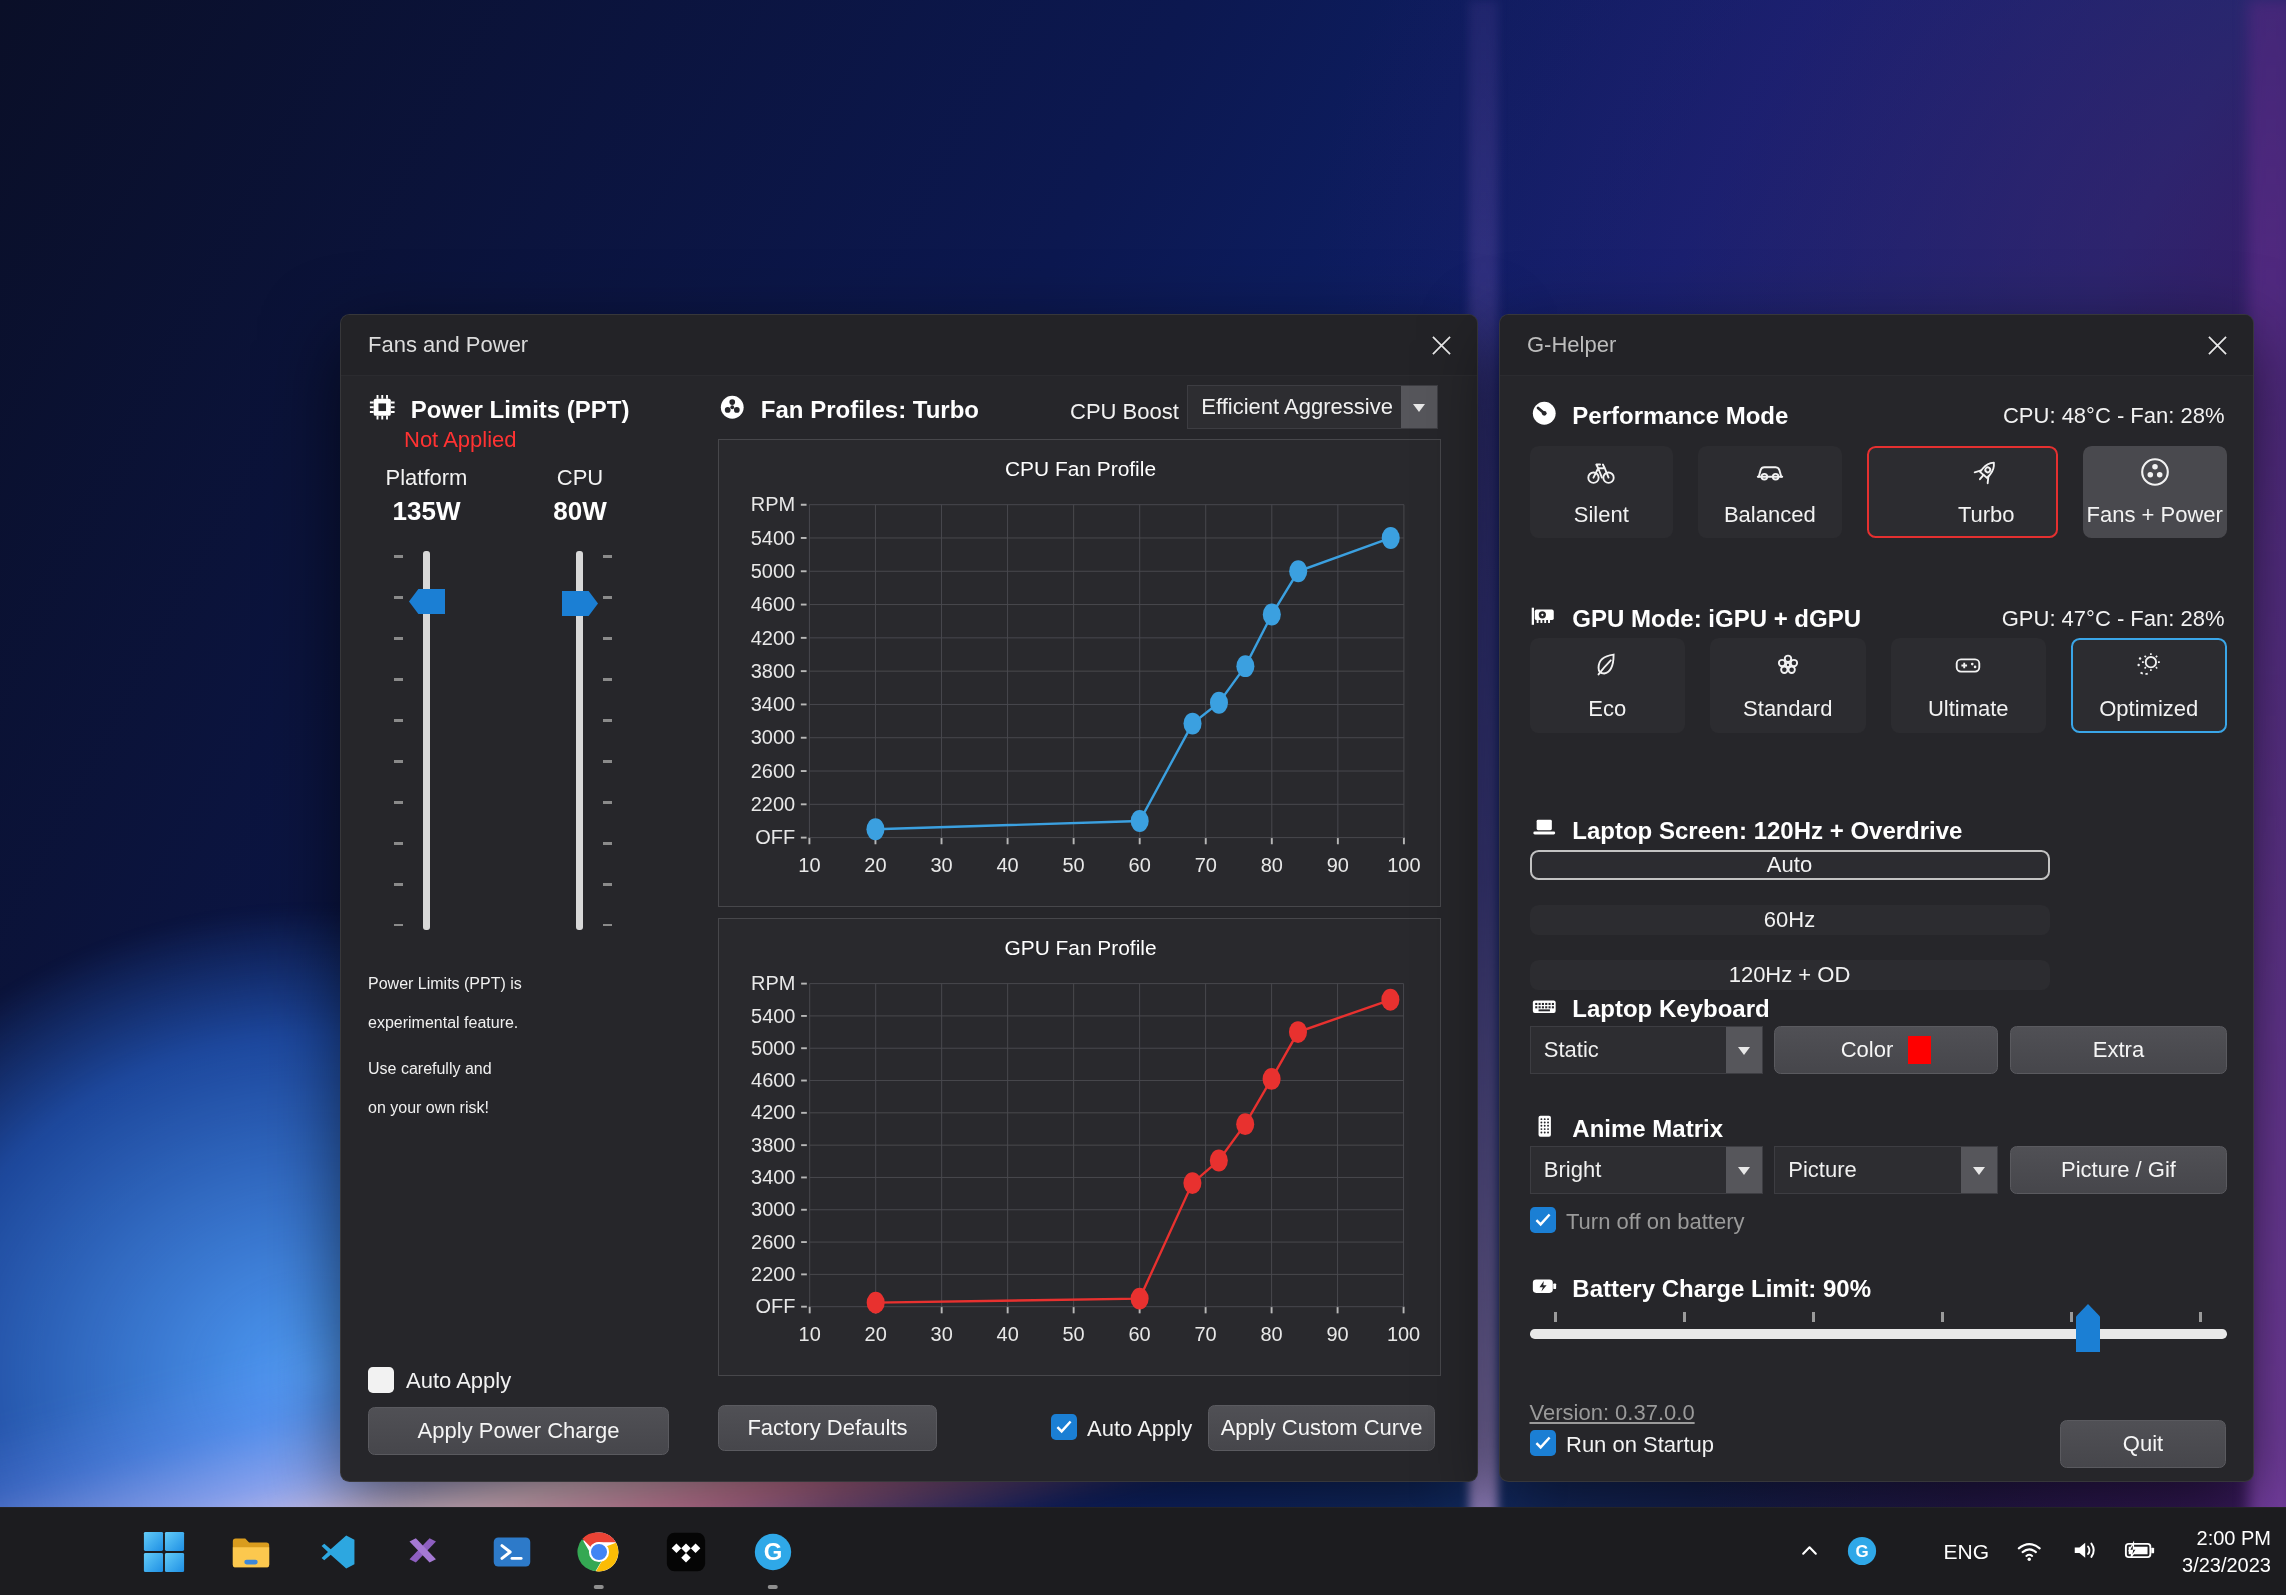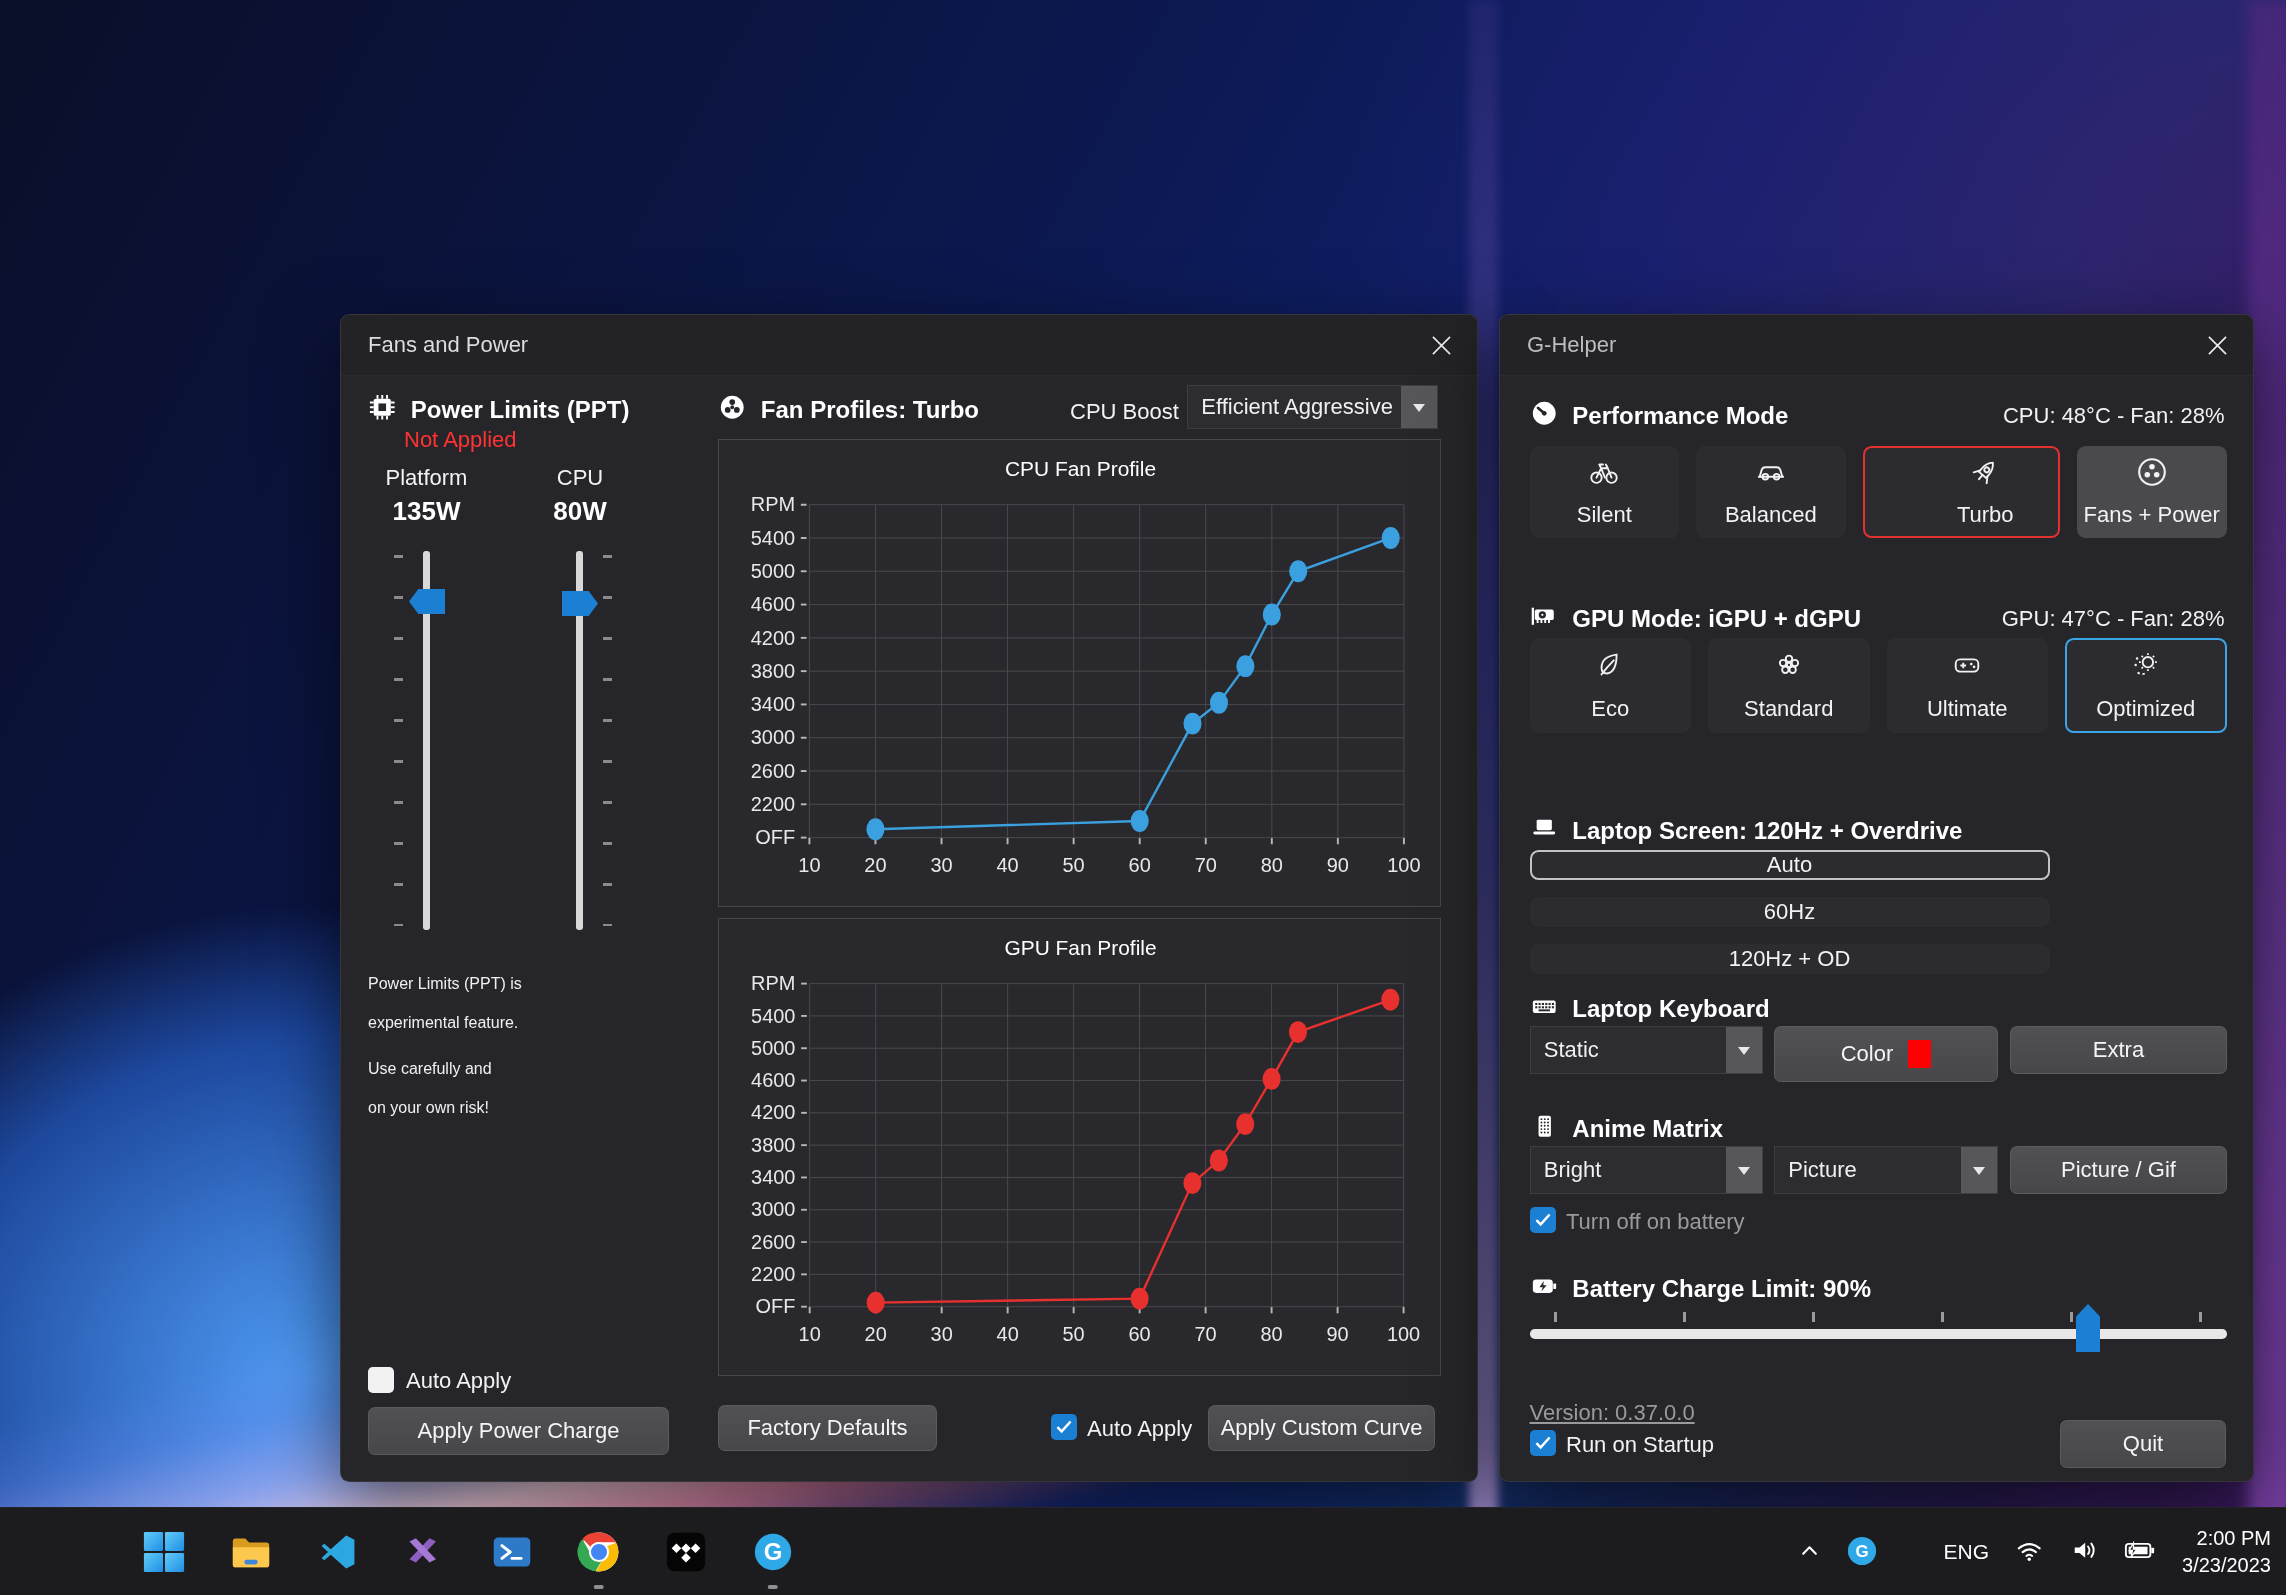--- a/index.html
+++ b/index.html
@@ -32,21 +32,21 @@
   .titlebar { position:absolute; left:0; top:0; right:0; height:61px; background:#232327;
     border-bottom:1px solid rgba(255,255,255,.04); }
   .titlebar .wtitle { position:absolute; left:27px; top:17px; font-size:22px; color:#dcdcdc; }
   .close-btn { position:absolute; right:13.3px; top:8.6px; width:44px; height:44px;
     display:flex; align-items:center; justify-content:center; border-radius:5.7px; }
 
   .sec-head { position:absolute; display:flex; align-items:center; gap:14.3px;
     font-size:24px; font-weight:bold; color:#ffffff; white-space:nowrap; }
   .sec-status { position:absolute; right:28.5px; font-size:22px; color:#f2f2f2; white-space:nowrap; }
 
-  .mode-row { position:absolute; display:flex; gap:17px; }
+  .mode-row { position:absolute; display:flex; gap:25px; }
   .mode-btn { flex:1; background:#2c2c30; border-radius:8.6px; border:2.9px solid transparent;
     display:flex; flex-direction:column; align-items:center; justify-content:center; gap:8.6px;
     color:#f2f2f2; font-size:22px; }
   .mode-btn.sel-red  { border-color:var(--red-border);padding-left:48px; }
   .mode-btn.sel-blue { border-color:var(--blue-border); }
   .mode-btn.sel-light{ border-color:#c3c3c3; }
   .mode-btn.hl { background:#49494e; }
 
   .g-btn { position:absolute; background:linear-gradient(#505055,#46464b); border:1px solid #5a5a5f;
     border-radius:6.7px; display:flex; align-items:center; justify-content:center; gap:15px;
@@ -524,21 +524,21 @@
       </svg>
     </span>
     <span>Laptop Keyboard</span>
   </div>
   <div class="combo" style="left:29.5px; top:711px; width:233px; height:48px;">
     <span>Static</span>
     <span class="arrow-box">
         <span class="tri-down"></span>
       </span>
   </div>
-  <div class="g-btn" style="left:274px; top:711px; width:224px; height:56px;">
+  <div class="g-btn" style="left:274px; top:711px; width:224px; height:48px;">
     <span>Color</span>
     <span class="swatch"></span>
   </div>
   <div class="g-btn" style="left:510px; top:711px; width:217px; height:48px;">
     <span>Extra</span>
   </div>
 
   <div class="sec-head" style="left:29.5px; top:797px;">
     <span>
       <svg width="28.5" height="28.5" viewBox="0 0 30 30">

